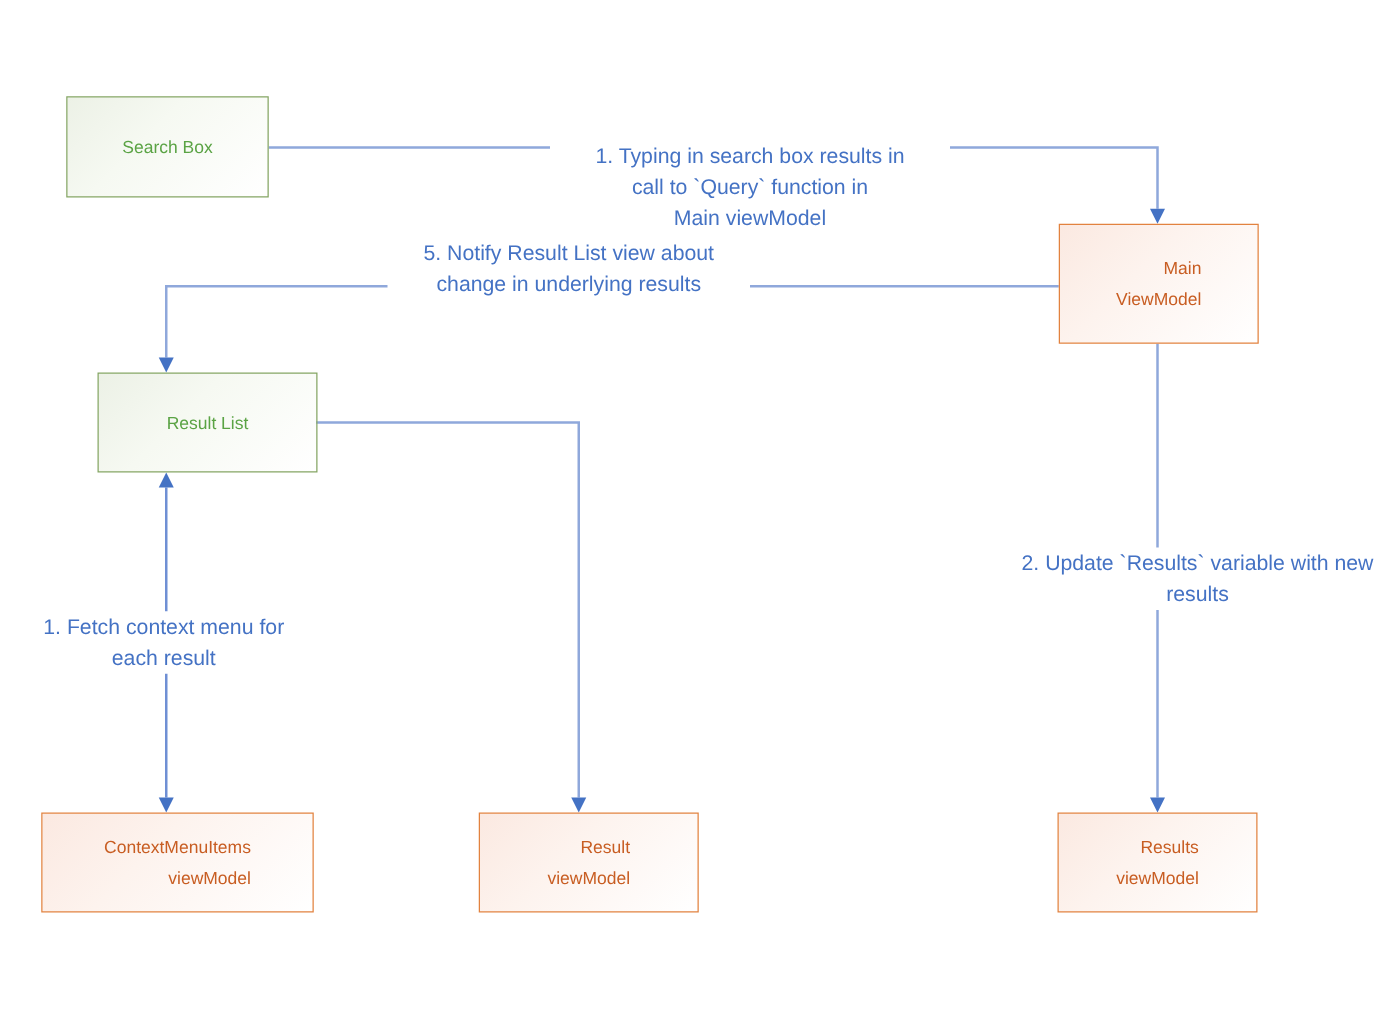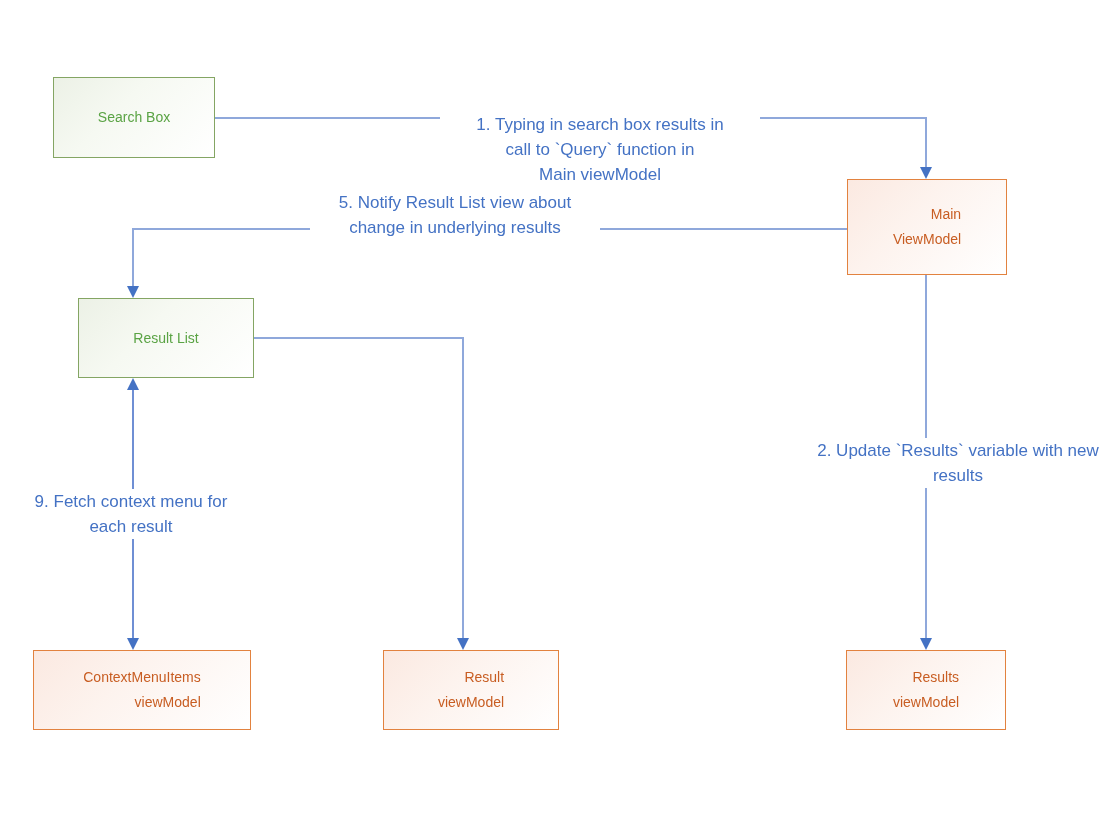--- a/index.html
+++ b/index.html
@@ -123,16 +123,16 @@
 call to `Query` function in
 Main viewModel</div>
 
   <div class="annotation" id="annotation-step3">5. Notify Result List view about
 change in underlying results</div>
 
 
   <div class="annotation" id="annotation-step2">2. Update `Results` variable with new
 results</div>
 
-  <div class="annotation" id="annotation-step5">9. Fetch context menu for
+  <div class="annotation" id="annotation-step5">1. Fetch context menu for
 each result</div>
 
 </div>
 
 </body></html>

